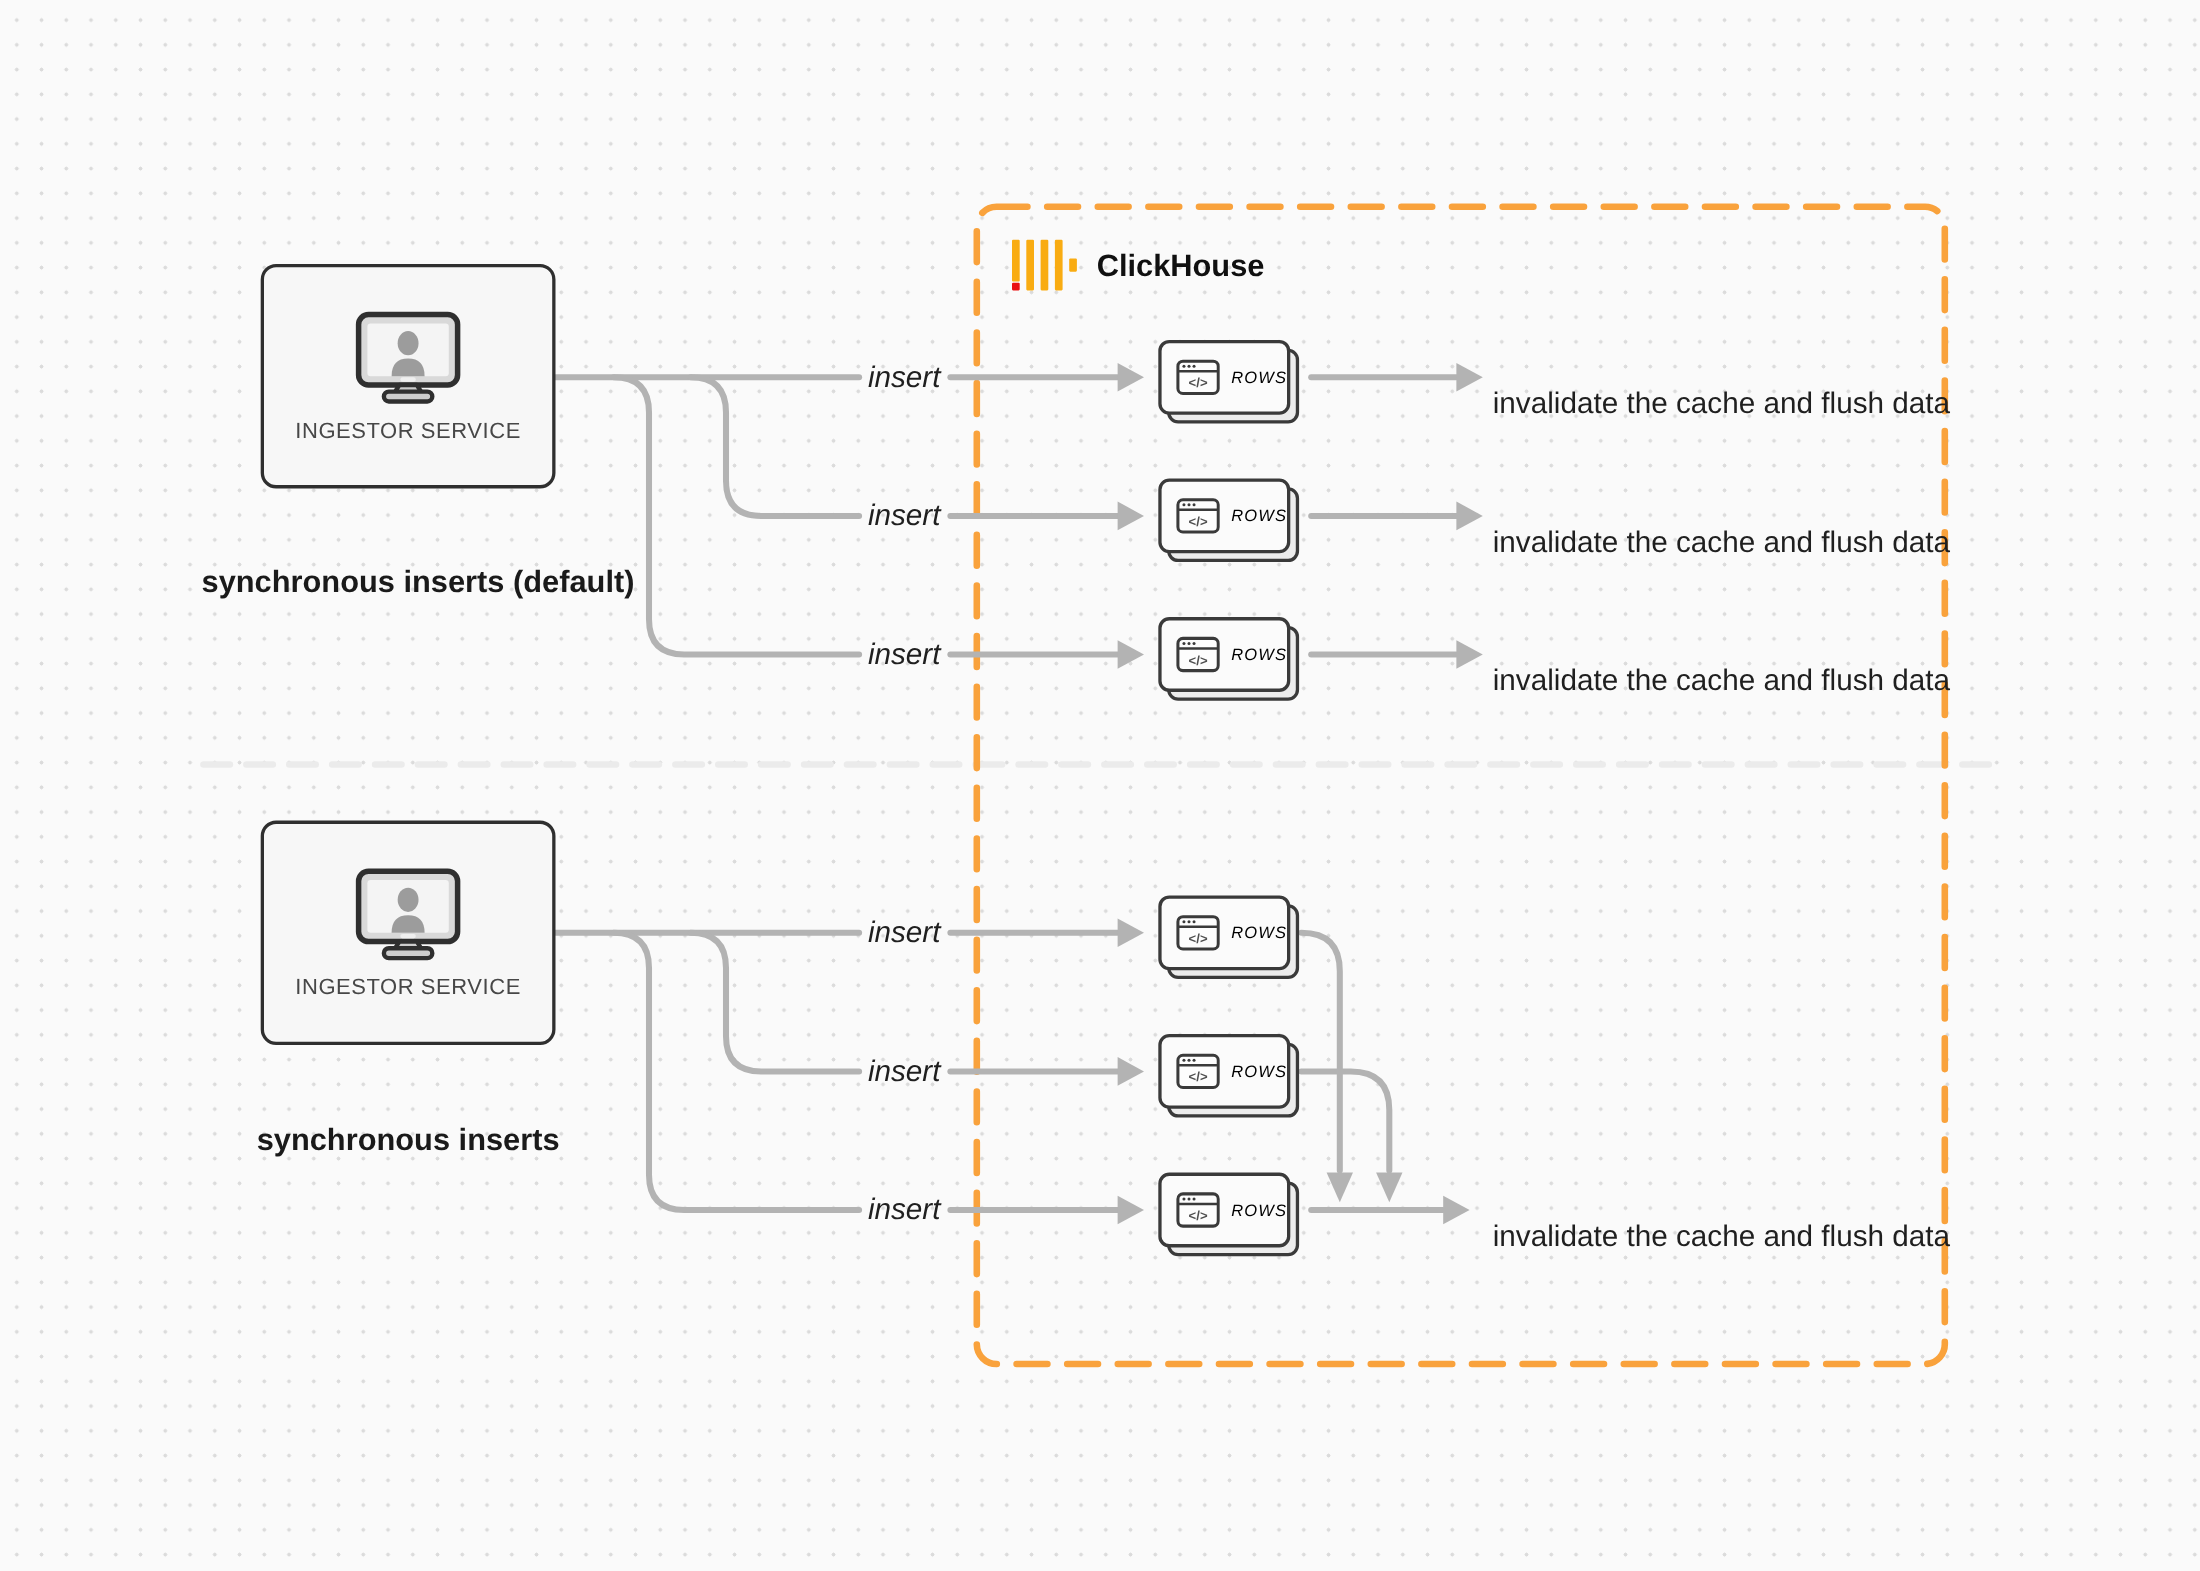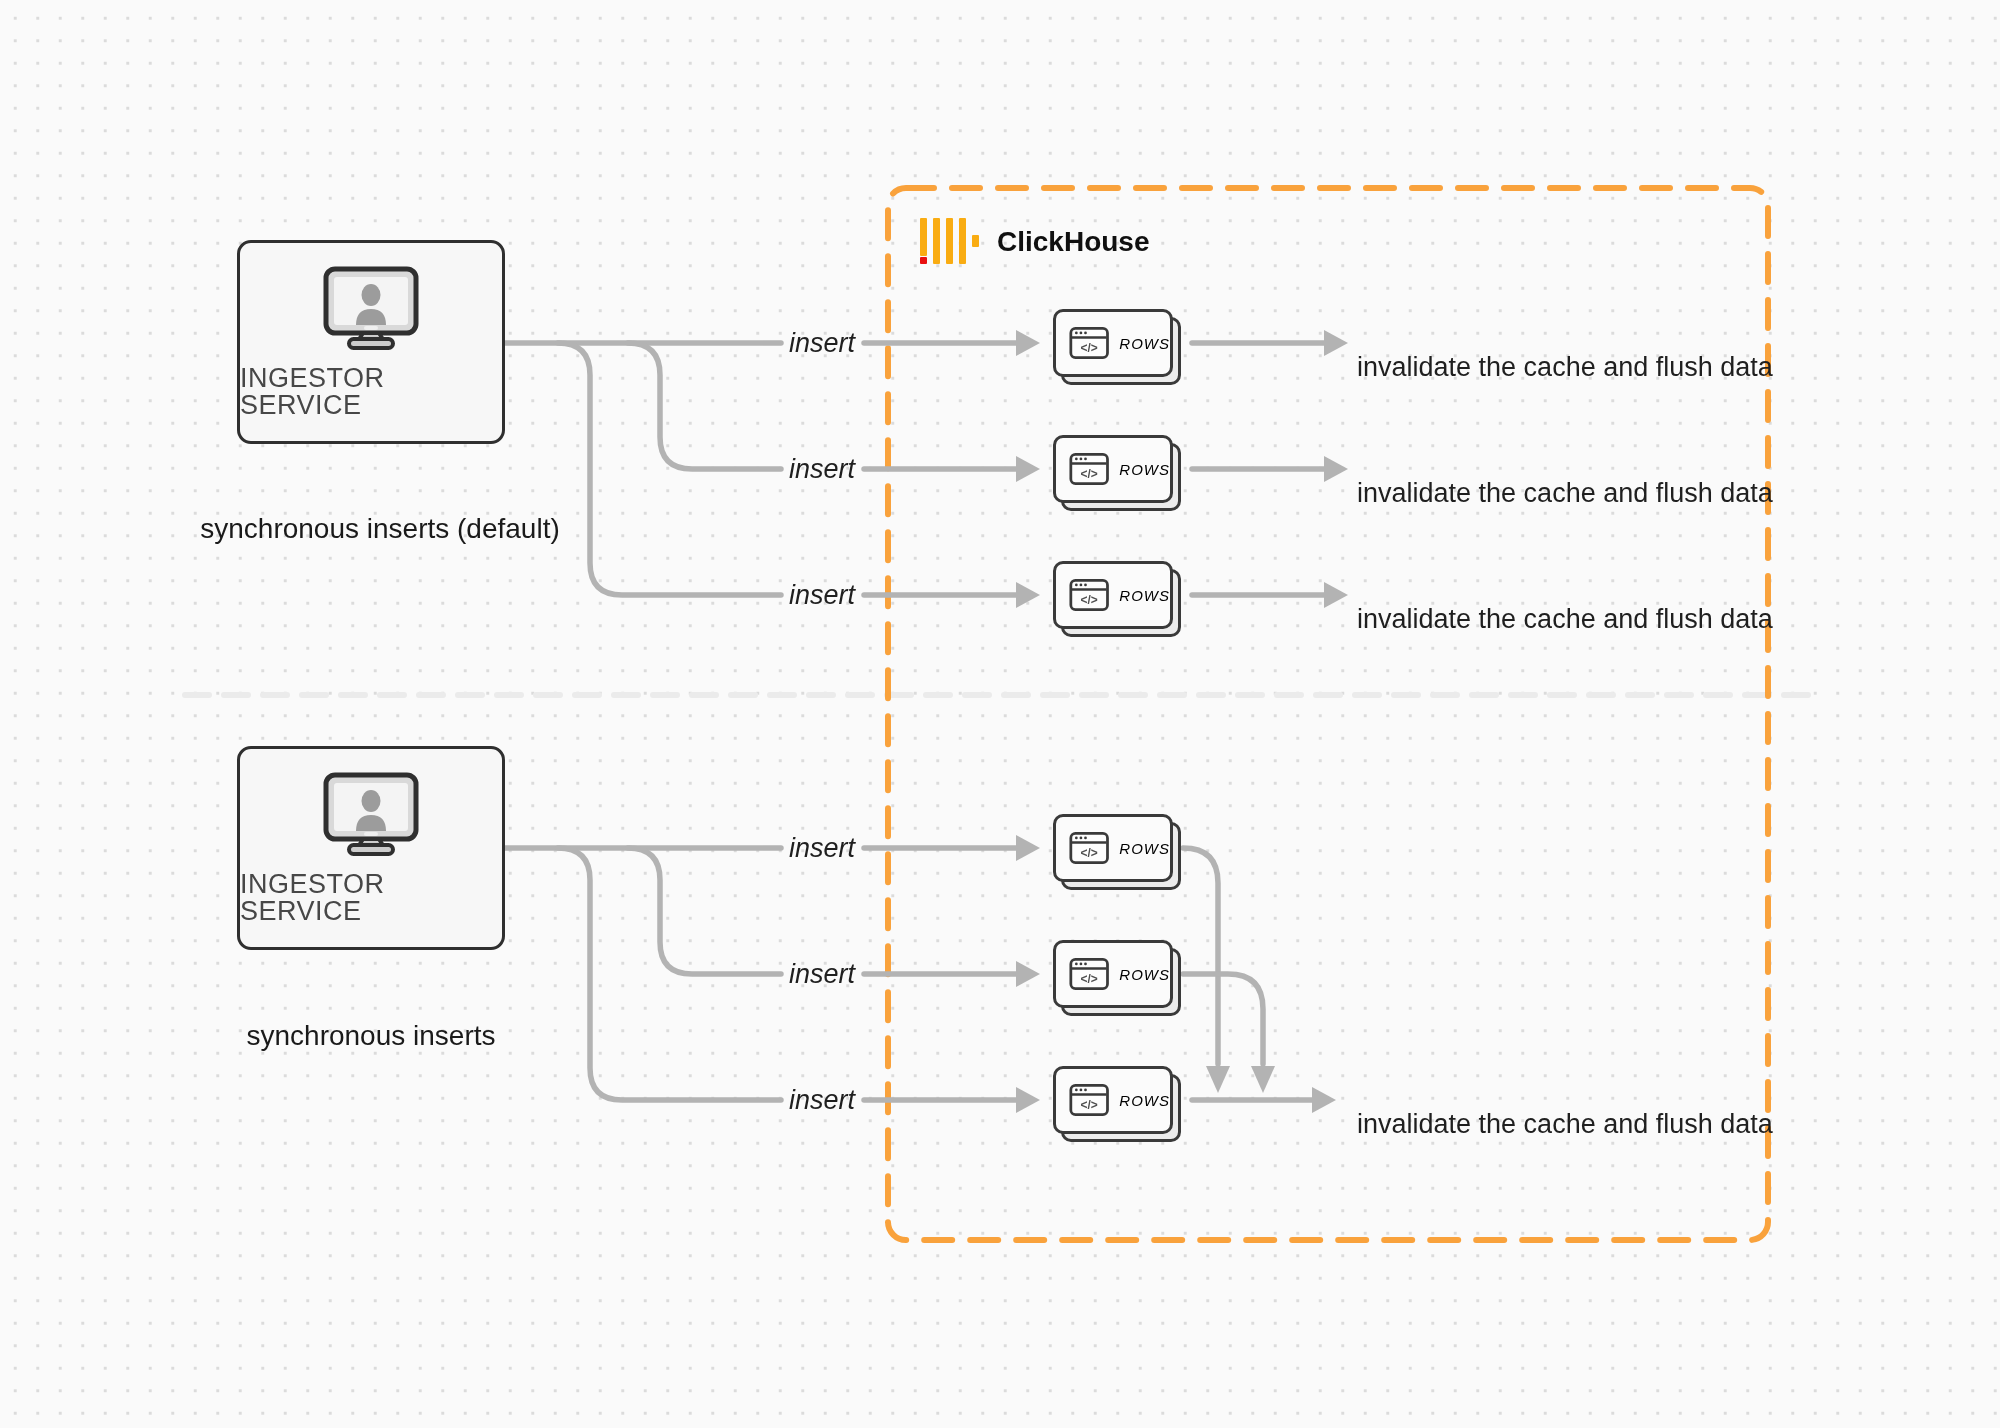--- a/index.html
+++ b/index.html
@@ -10,25 +10,25 @@
     background-size:22.5px 22.5px;background-position:4px 7px;
     font-family:"Liberation Sans",sans-serif;color:#1F1F1F;line-height:1;
   }
   .overlay{position:absolute;left:0;top:0;width:2000px;height:1428px;}
 
   .node{
     position:absolute;width:268px;height:204px;box-sizing:border-box;
     background:#F7F7F7;border:3.5px solid #2F2F2F;border-radius:14px;
     display:flex;flex-direction:column;align-items:center;justify-content:center;gap:12px;
   }
-  .node-label{font-size:27px;color:#474747;letter-spacing:.5px;}
+  .node-label{font-size:20px;color:#474747;letter-spacing:.5px;}
 
   .caption{
     position:absolute;transform:translate(-50%,-50%);
-    font-size:28px;font-weight:400;color:#1A1A1A;white-space:nowrap;
+    font-size:28px;font-weight:700;color:#1A1A1A;white-space:nowrap;
   }
 
   .lbl{
     position:absolute;transform:translate(-50%,-50%);
     font-size:27px;color:#1F1F1F;white-space:nowrap;font-style:italic;
   }
   .lbl-left{position:absolute;transform:translate(0,-50%);font-size:27px;color:#1F1F1F;white-space:nowrap;margin-top:24px;}
 
   .rows-card{position:absolute;width:128px;height:76px;}
   .rows-card .back{

